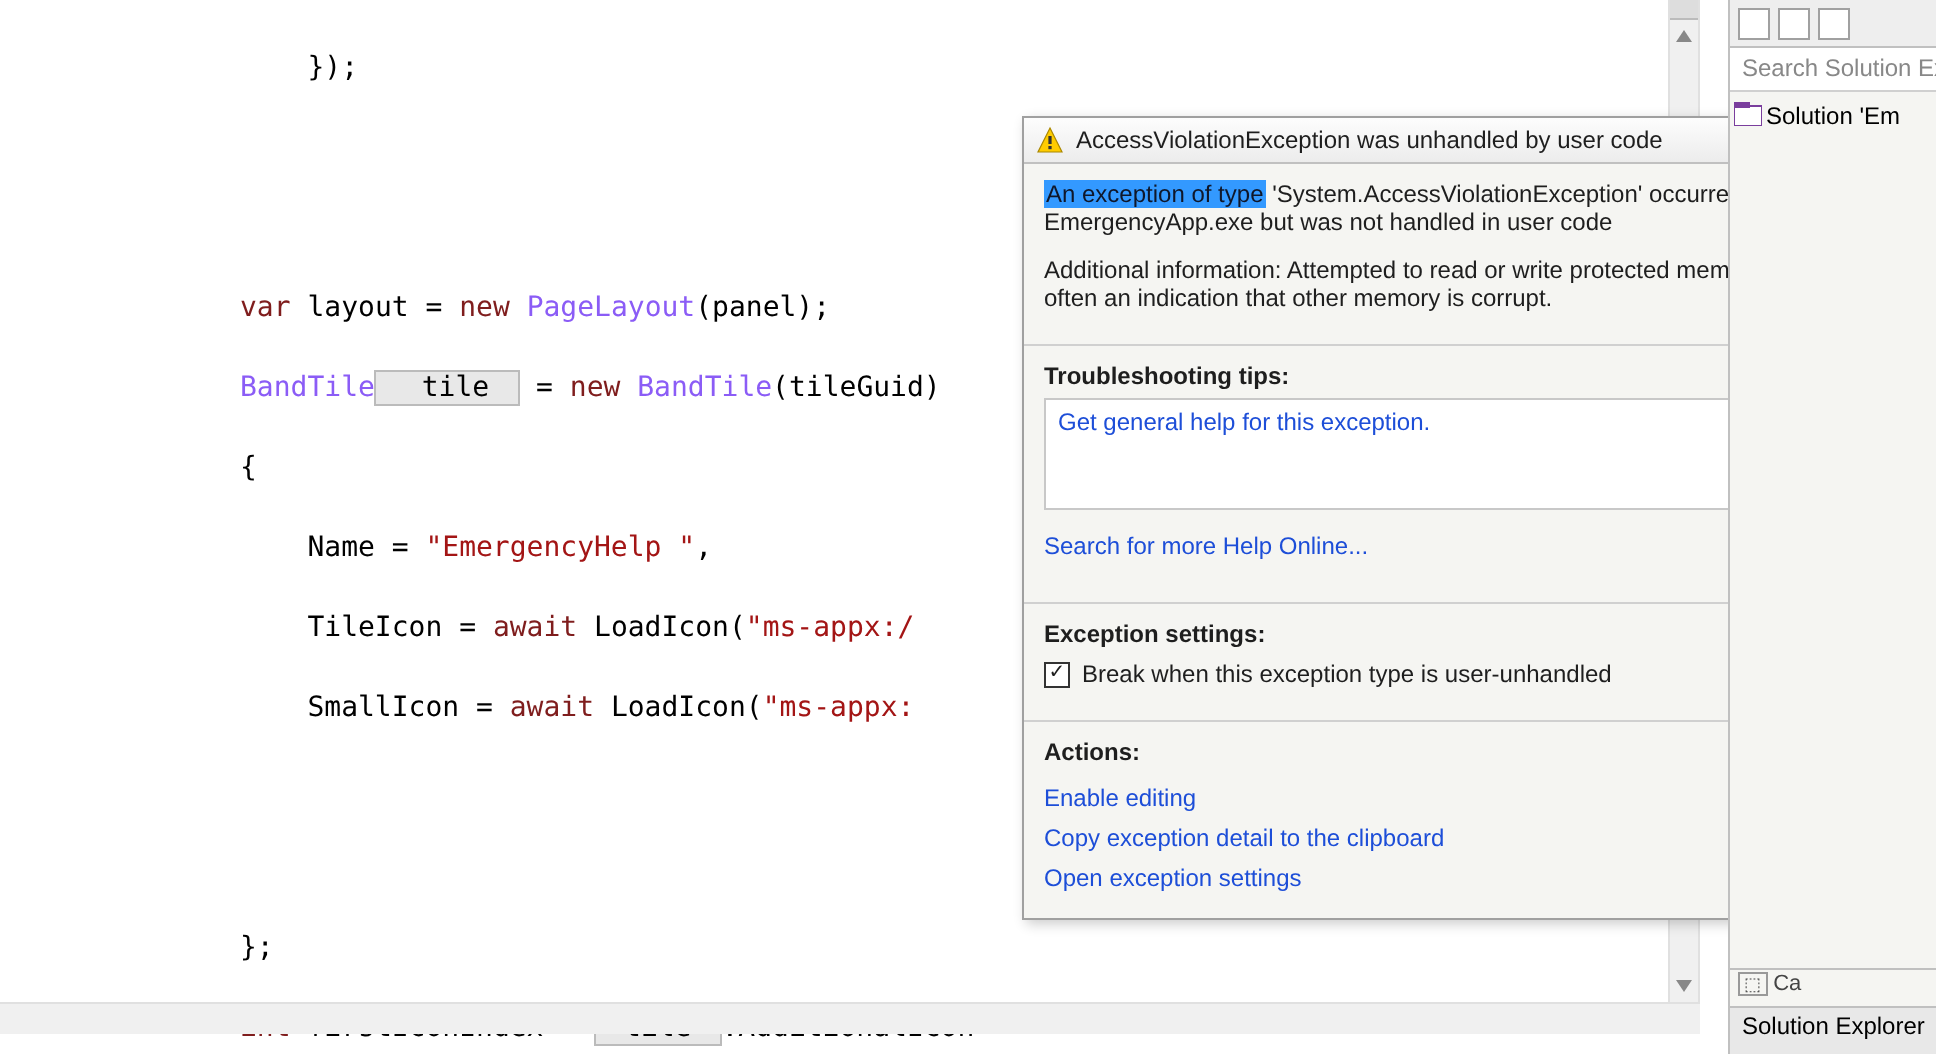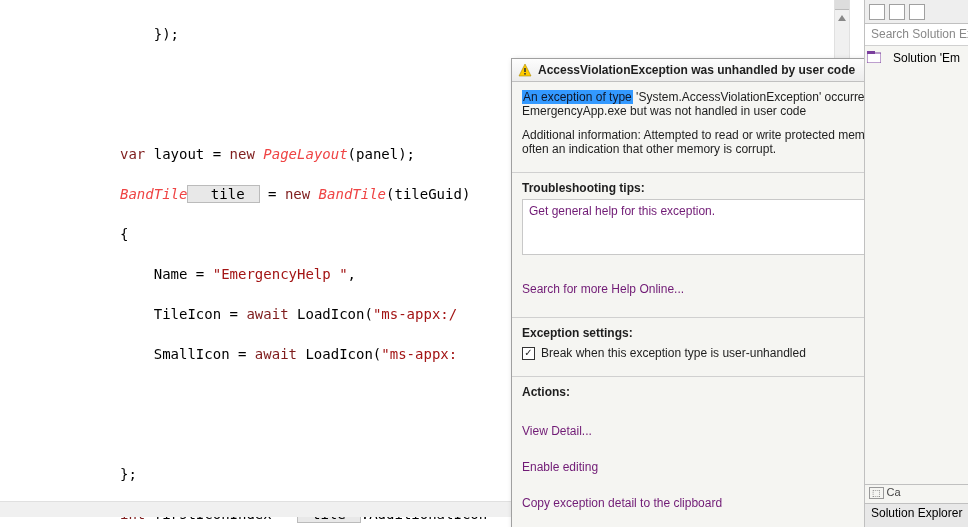--- a/index.html
+++ b/index.html
@@ -19,21 +19,21 @@
     font-family: Consolas, monospace;
     font-size: 14px;
     line-height: 20px;
     white-space: pre;
     padding-left: 120px;
     padding-top: 4px;
     overflow: hidden;
   }
   .code-line { height: 20px; }
   .k-blue { color: #7f1d1d; }
-  .k-teal { color: #ef4444; font-style: italic; }
+  .k-teal { color: #8b5cf6; }
   .k-str  { color: #a31515; }
   .k-black{ color: #000; }
   .hl-box { background: #e8e8e8; border: 1px solid #bbb; padding: 0 14px; }
   .tooltip {
     position: absolute;
     left: 511px; top: 58px;
     width: 438px;
     background: #f5f5f2;
     border: 1px solid #a0a0a0;
     box-shadow: 2px 2px 6px rgba(0,0,0,0.2);
@@ -41,21 +41,21 @@
     color: #1e1e1e;
   }
   .tt-header {
     background: linear-gradient(#fdfdfd, #ececec);
     border-bottom: 1px solid #c0c0c0;
     padding: 4px 6px;
     display: flex;
     align-items: center;
     gap: 6px;
   }
-  .tt-header .title { font-weight: bold; flex: 1; }
+  .tt-header .title { font-weight: normal; flex: 1; }
   .warn-icon {
     width: 14px; height: 14px;
     display: inline-block;
   }
   .close-btn {
     width: 14px; height: 14px;
     display: flex; align-items: center; justify-content: center;
     cursor: pointer;
     color: #555;
     font-size: 13px;
@@ -80,21 +80,21 @@
     border-left: 1px solid #e0e0e0;
   }
   .tt-tips-scroll::before, .tt-tips-scroll::after {
     content: '';
     position: absolute; left: 4px;
     border-left: 4px solid transparent;
     border-right: 4px solid transparent;
   }
   .tt-tips-scroll::before { top: 3px; border-bottom: 5px solid #888; }
   .tt-tips-scroll::after  { bottom: 3px; border-top: 5px solid #888; }
-  .tt-link { color: #701a75; cursor: pointer; margin-top: 16px; }
+  .tt-link { color: #1d4ed8; cursor: pointer; }
   .tt-links-list { padding: 2px 10px 10px; }
   .tt-links-list div { padding: 3px 0; }
   .tt-check-row { padding: 2px 10px 8px; display: flex; align-items: center; gap: 6px; }
   .tt-check {
     width: 13px; height: 13px;
     border: 1px solid #333;
     background: #fff;
     display: inline-flex; align-items: center; justify-content: center;
     font-size: 10px; line-height: 1;
   }
@@ -120,21 +120,21 @@
   .rp-search {
     height: 22px;
     border-bottom: 1px solid #d0d0d0;
     padding: 3px 6px;
     color: #888;
     background: #fff;
     overflow: hidden;
     white-space: nowrap;
   }
   .rp-tree { padding: 4px 2px; font-size: 12px; overflow: hidden; white-space: nowrap; }
-  .rp-tree-item { display: flex; align-items: flex-start; gap: 12px; padding: 1px 0; }
+  .rp-tree-item { display: flex; align-items: flex-start; gap: 2px; padding: 1px 0; }
   .sln-icon {
     width: 14px; height: 12px;
     display: inline-block;
   }
   .rp-bottom {
     position: absolute; bottom: 0; left: 0; right: 0;
     border-top: 1px solid #c0c0c0;
   }
   .rp-bottom .mini { height: 18px; padding: 1px 4px; font-size: 11px; color: #444; text-align: left; overflow: hidden; }
   .rp-bottom .tab { height: 24px; background: #e8e8e8; border-top: 1px solid #c0c0c0; padding: 2px 6px; overflow: hidden; white-space: nowrap; }
@@ -234,21 +234,20 @@
   </div>
   <div class="tt-sep"></div>
   <div class="tt-section-title">Exception settings:</div>
   <div class="tt-check-row">
     <span class="tt-check">✓</span>
     <span>Break when this exception type is user-unhandled</span>
   </div>
   <div class="tt-sep"></div>
   <div class="tt-section-title">Actions:</div>
   <div class="tt-links-list">
-    <div class="tt-link">View Detail...</div>
     <div class="tt-link">Enable editing</div>
     <div class="tt-link">Copy exception detail to the clipboard</div>
     <div class="tt-link">Open exception settings</div>
   </div>
 </div>
 
 <div class="right-panel">
   <div class="rp-toolbar">
     <div class="sq"></div>
     <div class="sq"></div>

